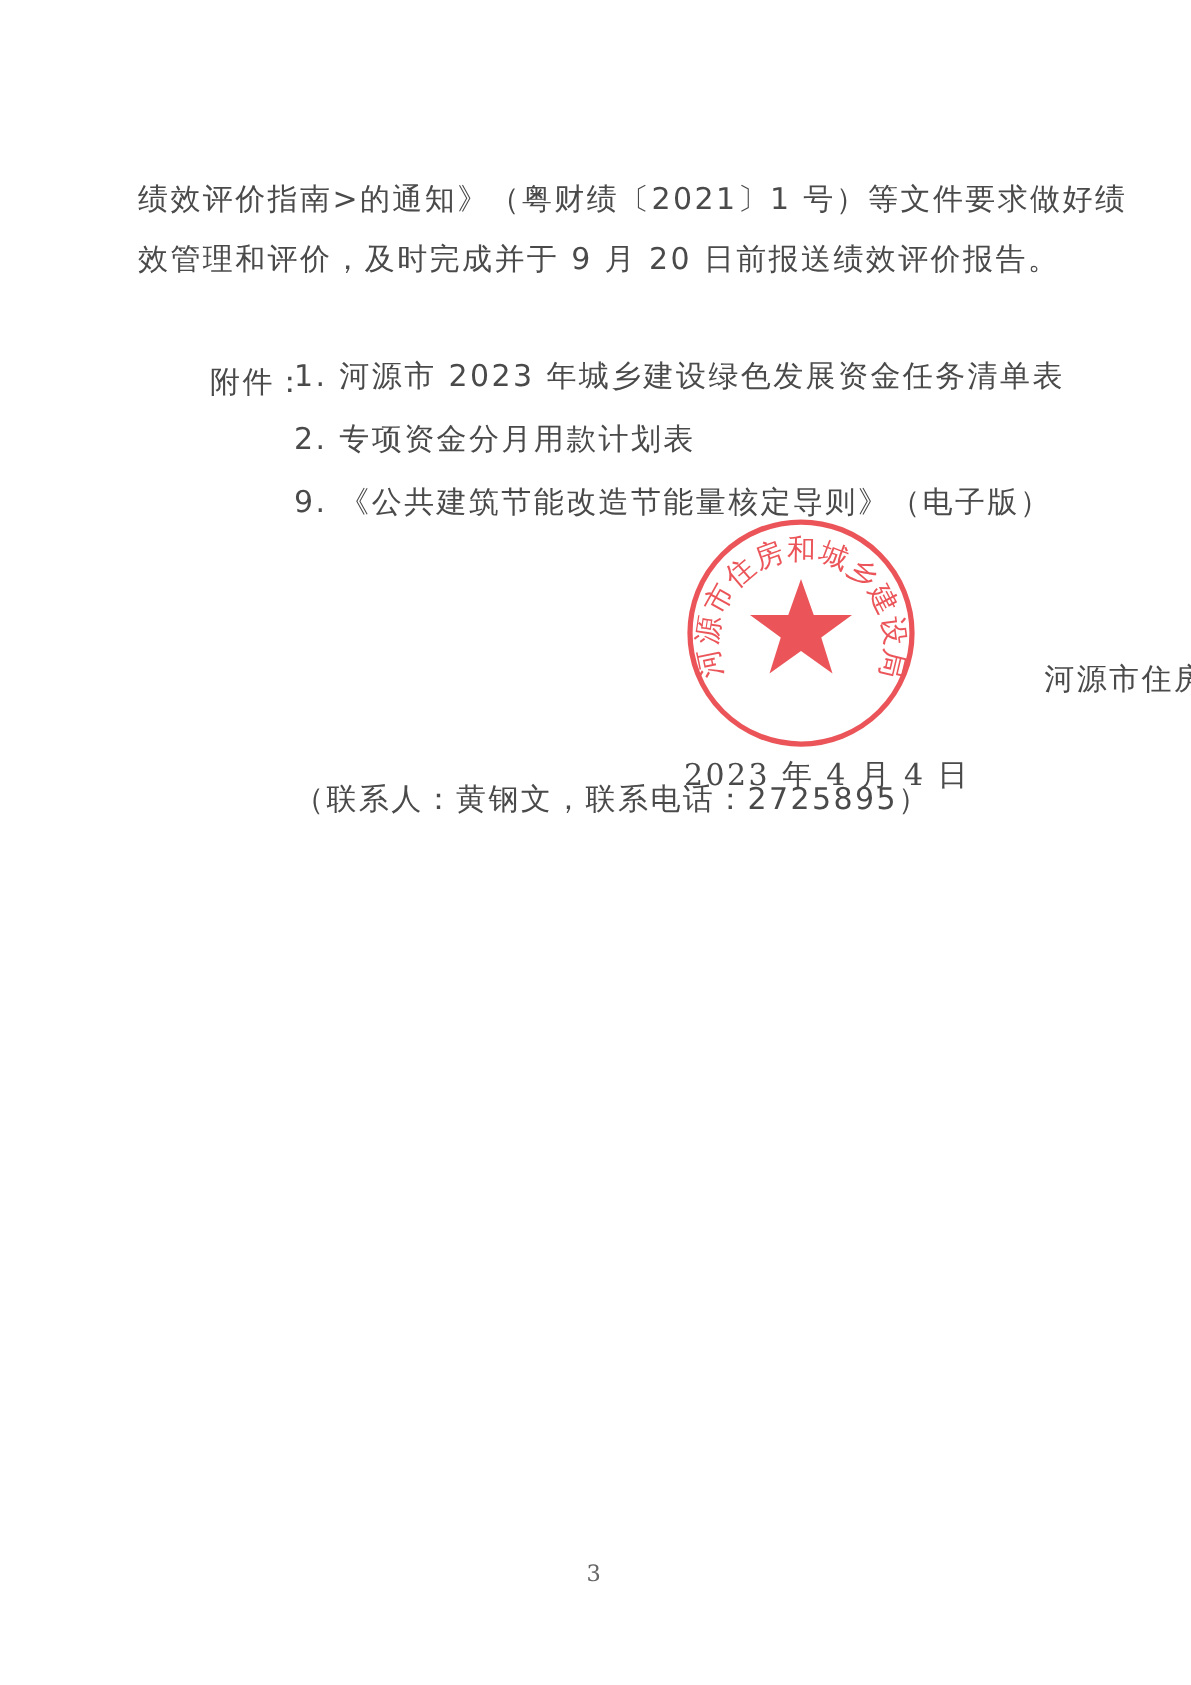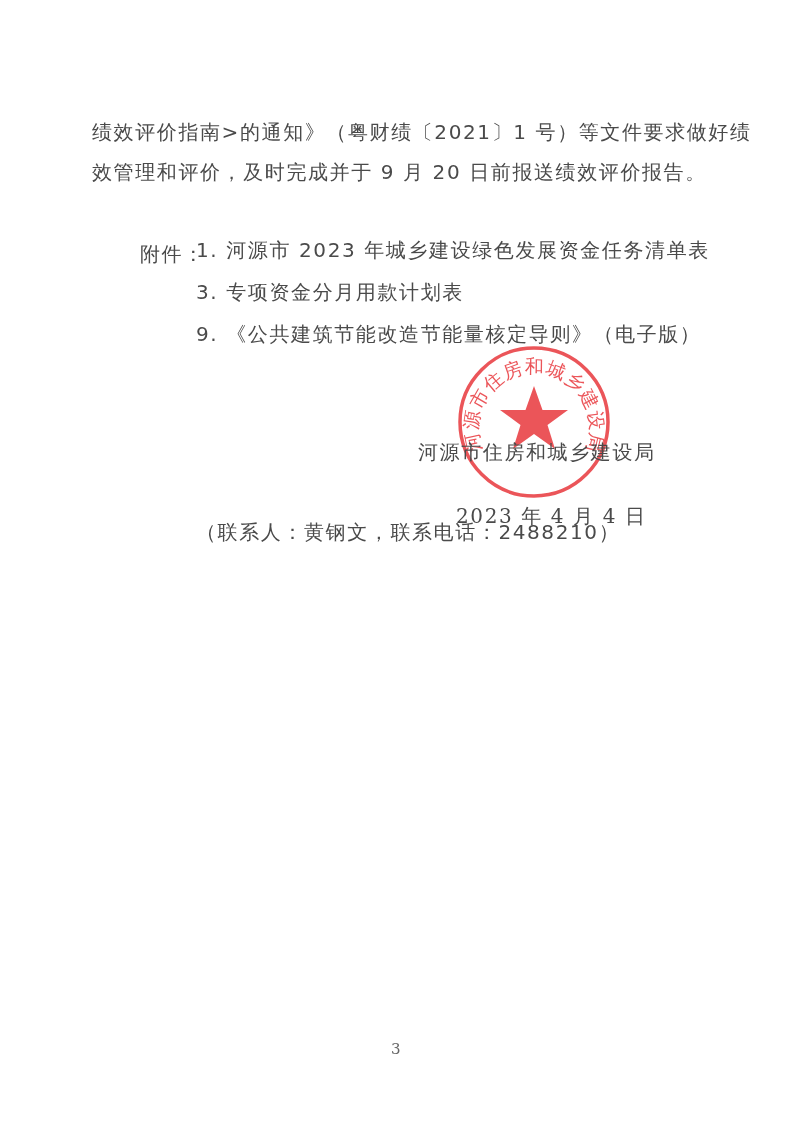--- a/index.html
+++ b/index.html
@@ -15,21 +15,21 @@
       font-family: "DejaVu Serif", "Liberation Serif", serif;
       color: #4a4a4a;
     }
     .line {
       position: absolute;
       font-size: 20px;
       letter-spacing: 1.6px;
       white-space: nowrap;
       line-height: 24px;
     }
-    .body-text { font-family: "DejaVu Sans", "Liberation Sans", sans-serif; }
+    .body-text { font-family: "DejaVu Sans", "Liberation Sans", sans-serif; text-align: center; }
     #p1 { left: 92px; top: 120px; }
     #p2 { left: 92px; top: 160px; }
     #att-label { left: 140px; top: 224px; margin-top: 18px; }
     #att1 { left: 196px; top: 238px; }
     #att2 { left: 196px; top: 280px; }
     #att3 { left: 196px; top: 322px; }
     #org { left: 418px; top: 440px; }
     #date { left: 456px; top: 480px; }
     #contact { left: 196px; top: 520px; }
     #page-num {
@@ -51,32 +51,32 @@
     .org-text { position: relative; z-index: 1; }
   </style>
 </head>
 <body>
 
 <div class="line body-text" id="p1">绩效评价指南&gt;的通知》（粤财绩〔2021〕1 号）等文件要求做好绩</div>
 <div class="line body-text" id="p2">效管理和评价，及时完成并于 9 月 20 日前报送绩效评价报告。</div>
 
 <div class="line body-text" id="att-label">附件：</div>
 <div class="line body-text" id="att1">1. 河源市 2023 年城乡建设绿色发展资金任务清单表</div>
-<div class="line body-text" id="att2">3.  专项资金分月用款计划表</div>
+<div class="line body-text" id="att2">2.  专项资金分月用款计划表</div>
 <div class="line body-text" id="att3">9.  《公共建筑节能改造节能量核定导则》（电子版）</div>
 
 <svg class="seal" viewBox="0 0 156 156" xmlns="http://www.w3.org/2000/svg">
   <defs>
     <path id="sealArc" d="M 28 110 A 56 56 0 1 1 128 110"></path>
   </defs>
   <circle cx="78" cy="78" r="74" fill="none" stroke="#e8383d" stroke-width="3.5"></circle>
   <text font-size="19" fill="#e8383d" font-family="DejaVu Sans, sans-serif" letter-spacing="1">
     <textPath href="#sealArc" startOffset="2%">河源市住房和城乡建设局</textPath>
   </text>
   <polygon fill="#e8383d" points="78,42 86.5,66 112,66 91.5,81 99,105 78,90 57,105 64.5,81 44,66 69.5,66"></polygon>
 </svg>
 
 <div class="line body-text org-text" id="org">河源市住房和城乡建设局</div>
 <div class="line org-text" id="date">2023 年 4 月 4 日</div>
 
-<div class="line body-text" id="contact">（联系人：黄钢文，联系电话：2488210）</div>
+<div class="line body-text" id="contact">（联系人：黄钢文，联系电话：2725895）</div>
 
 <div id="page-num">3</div>
 
 </body></html>

